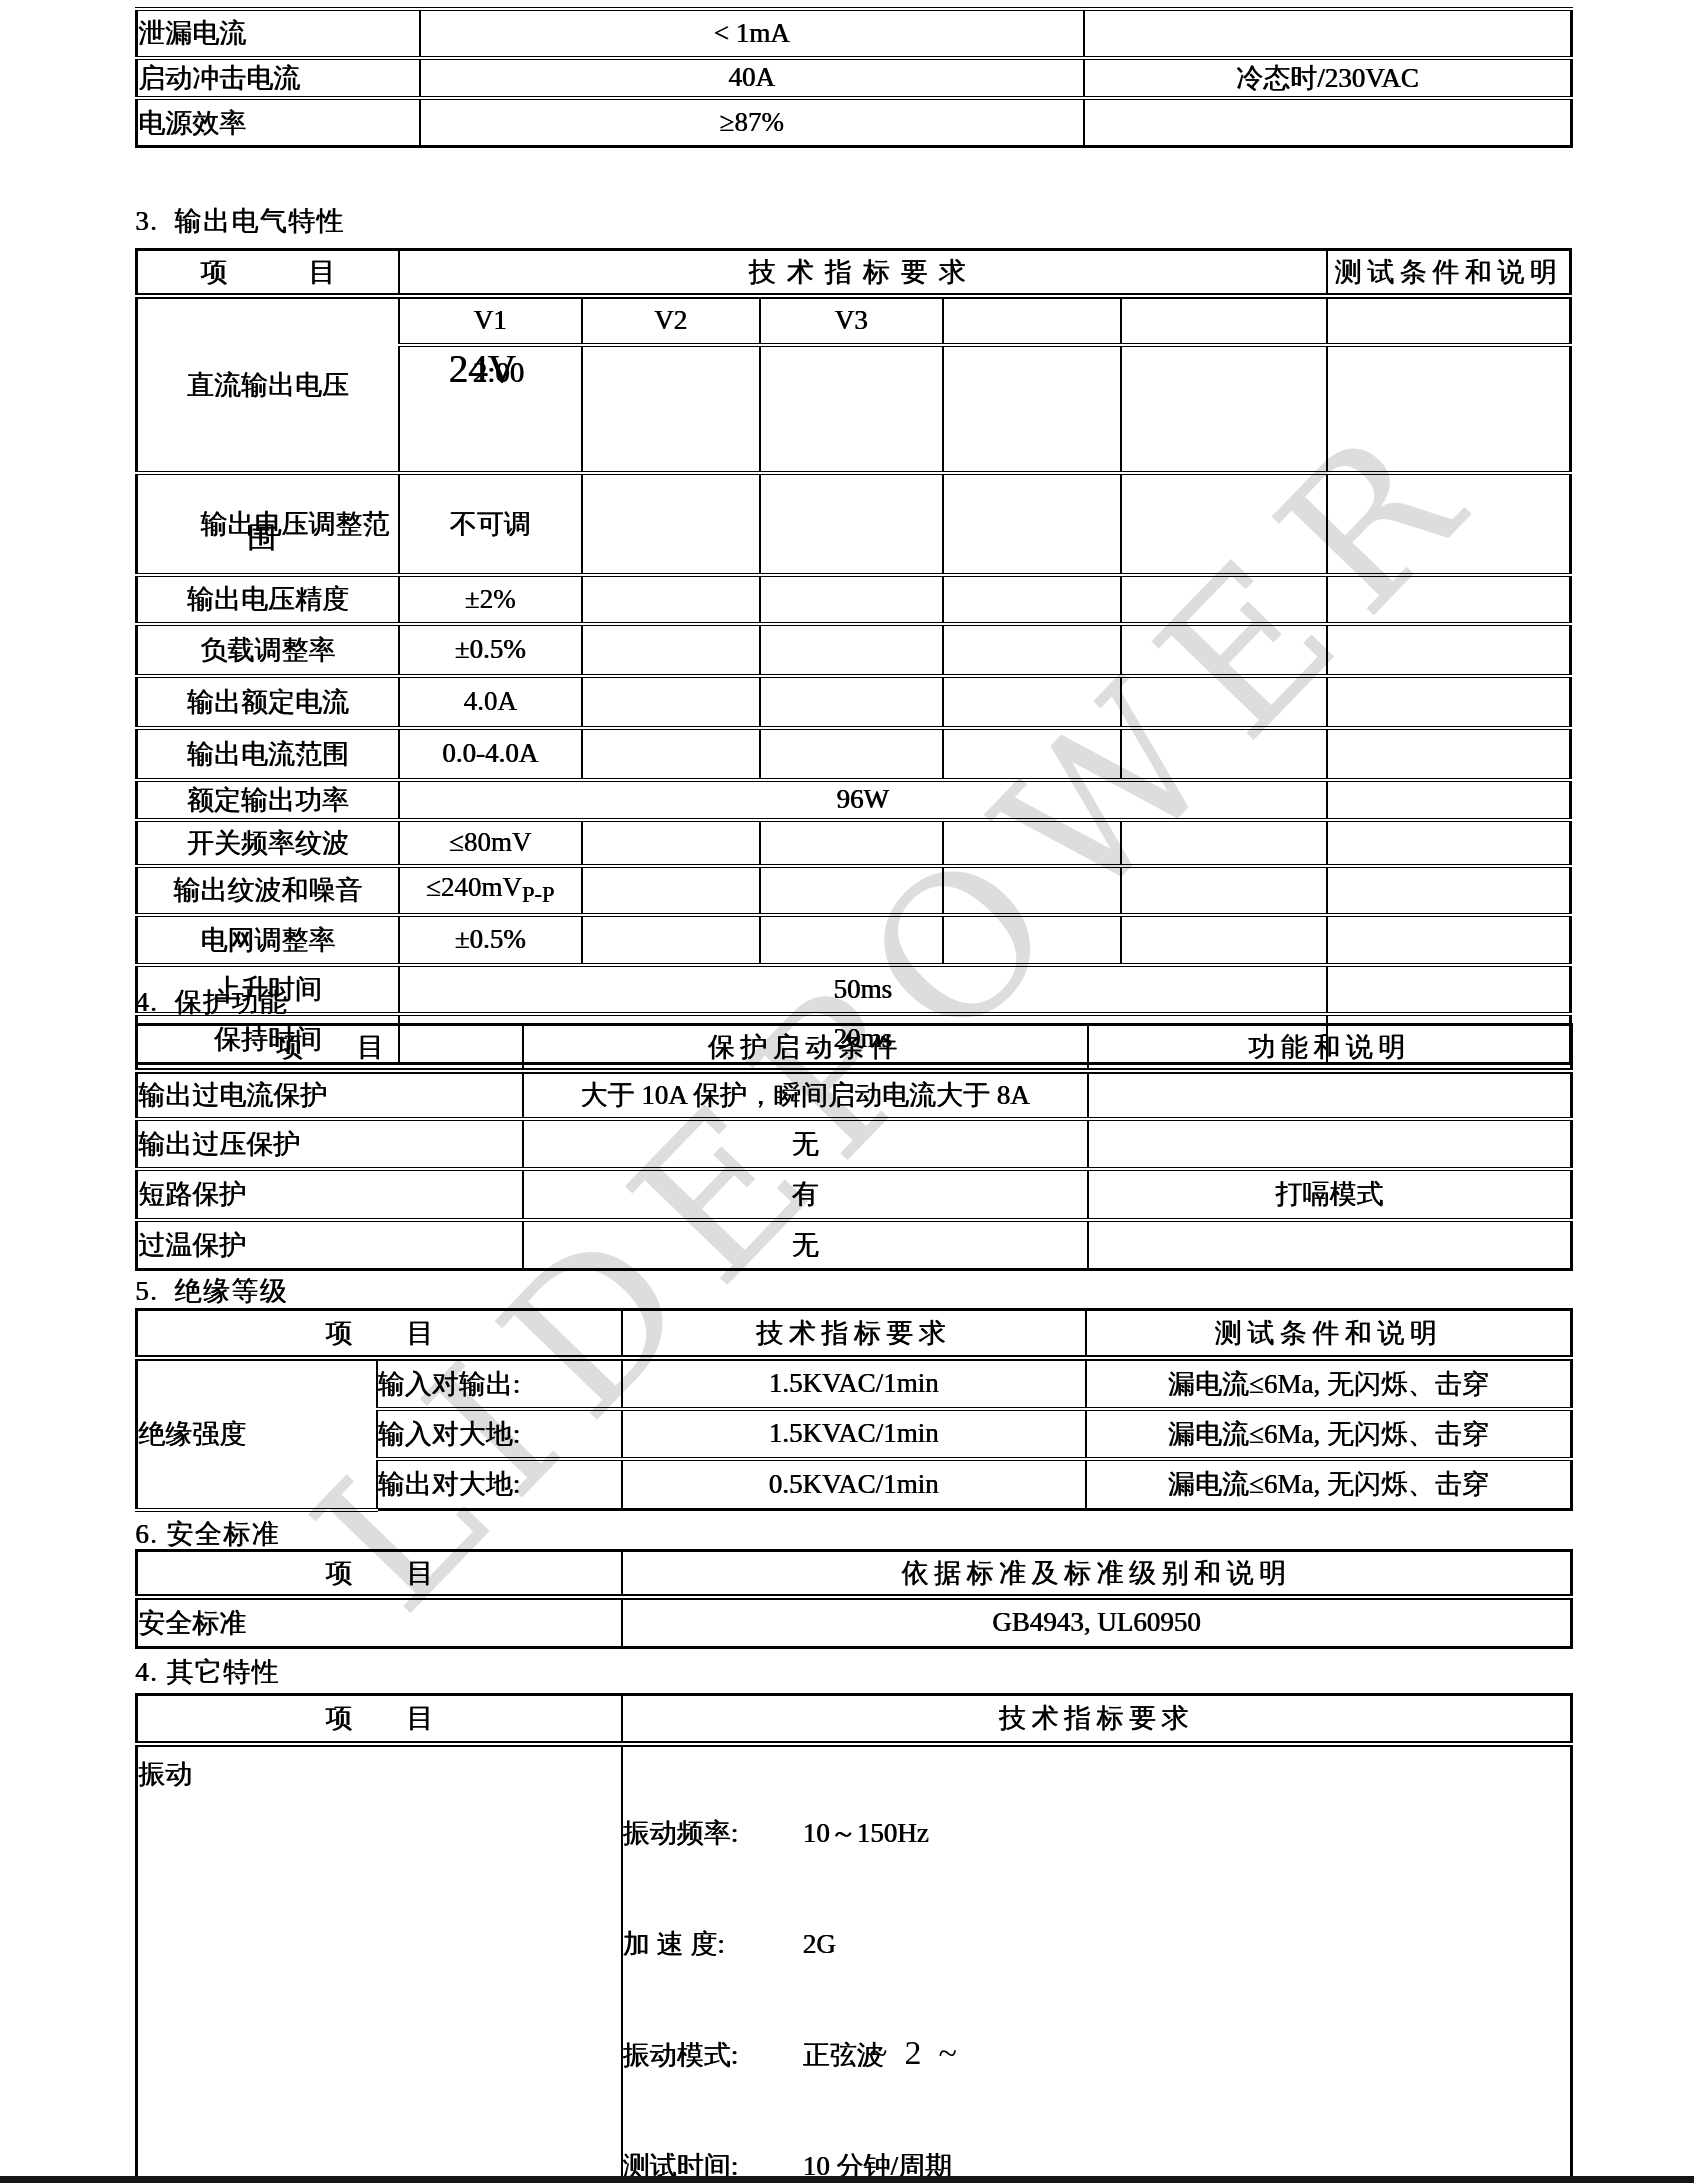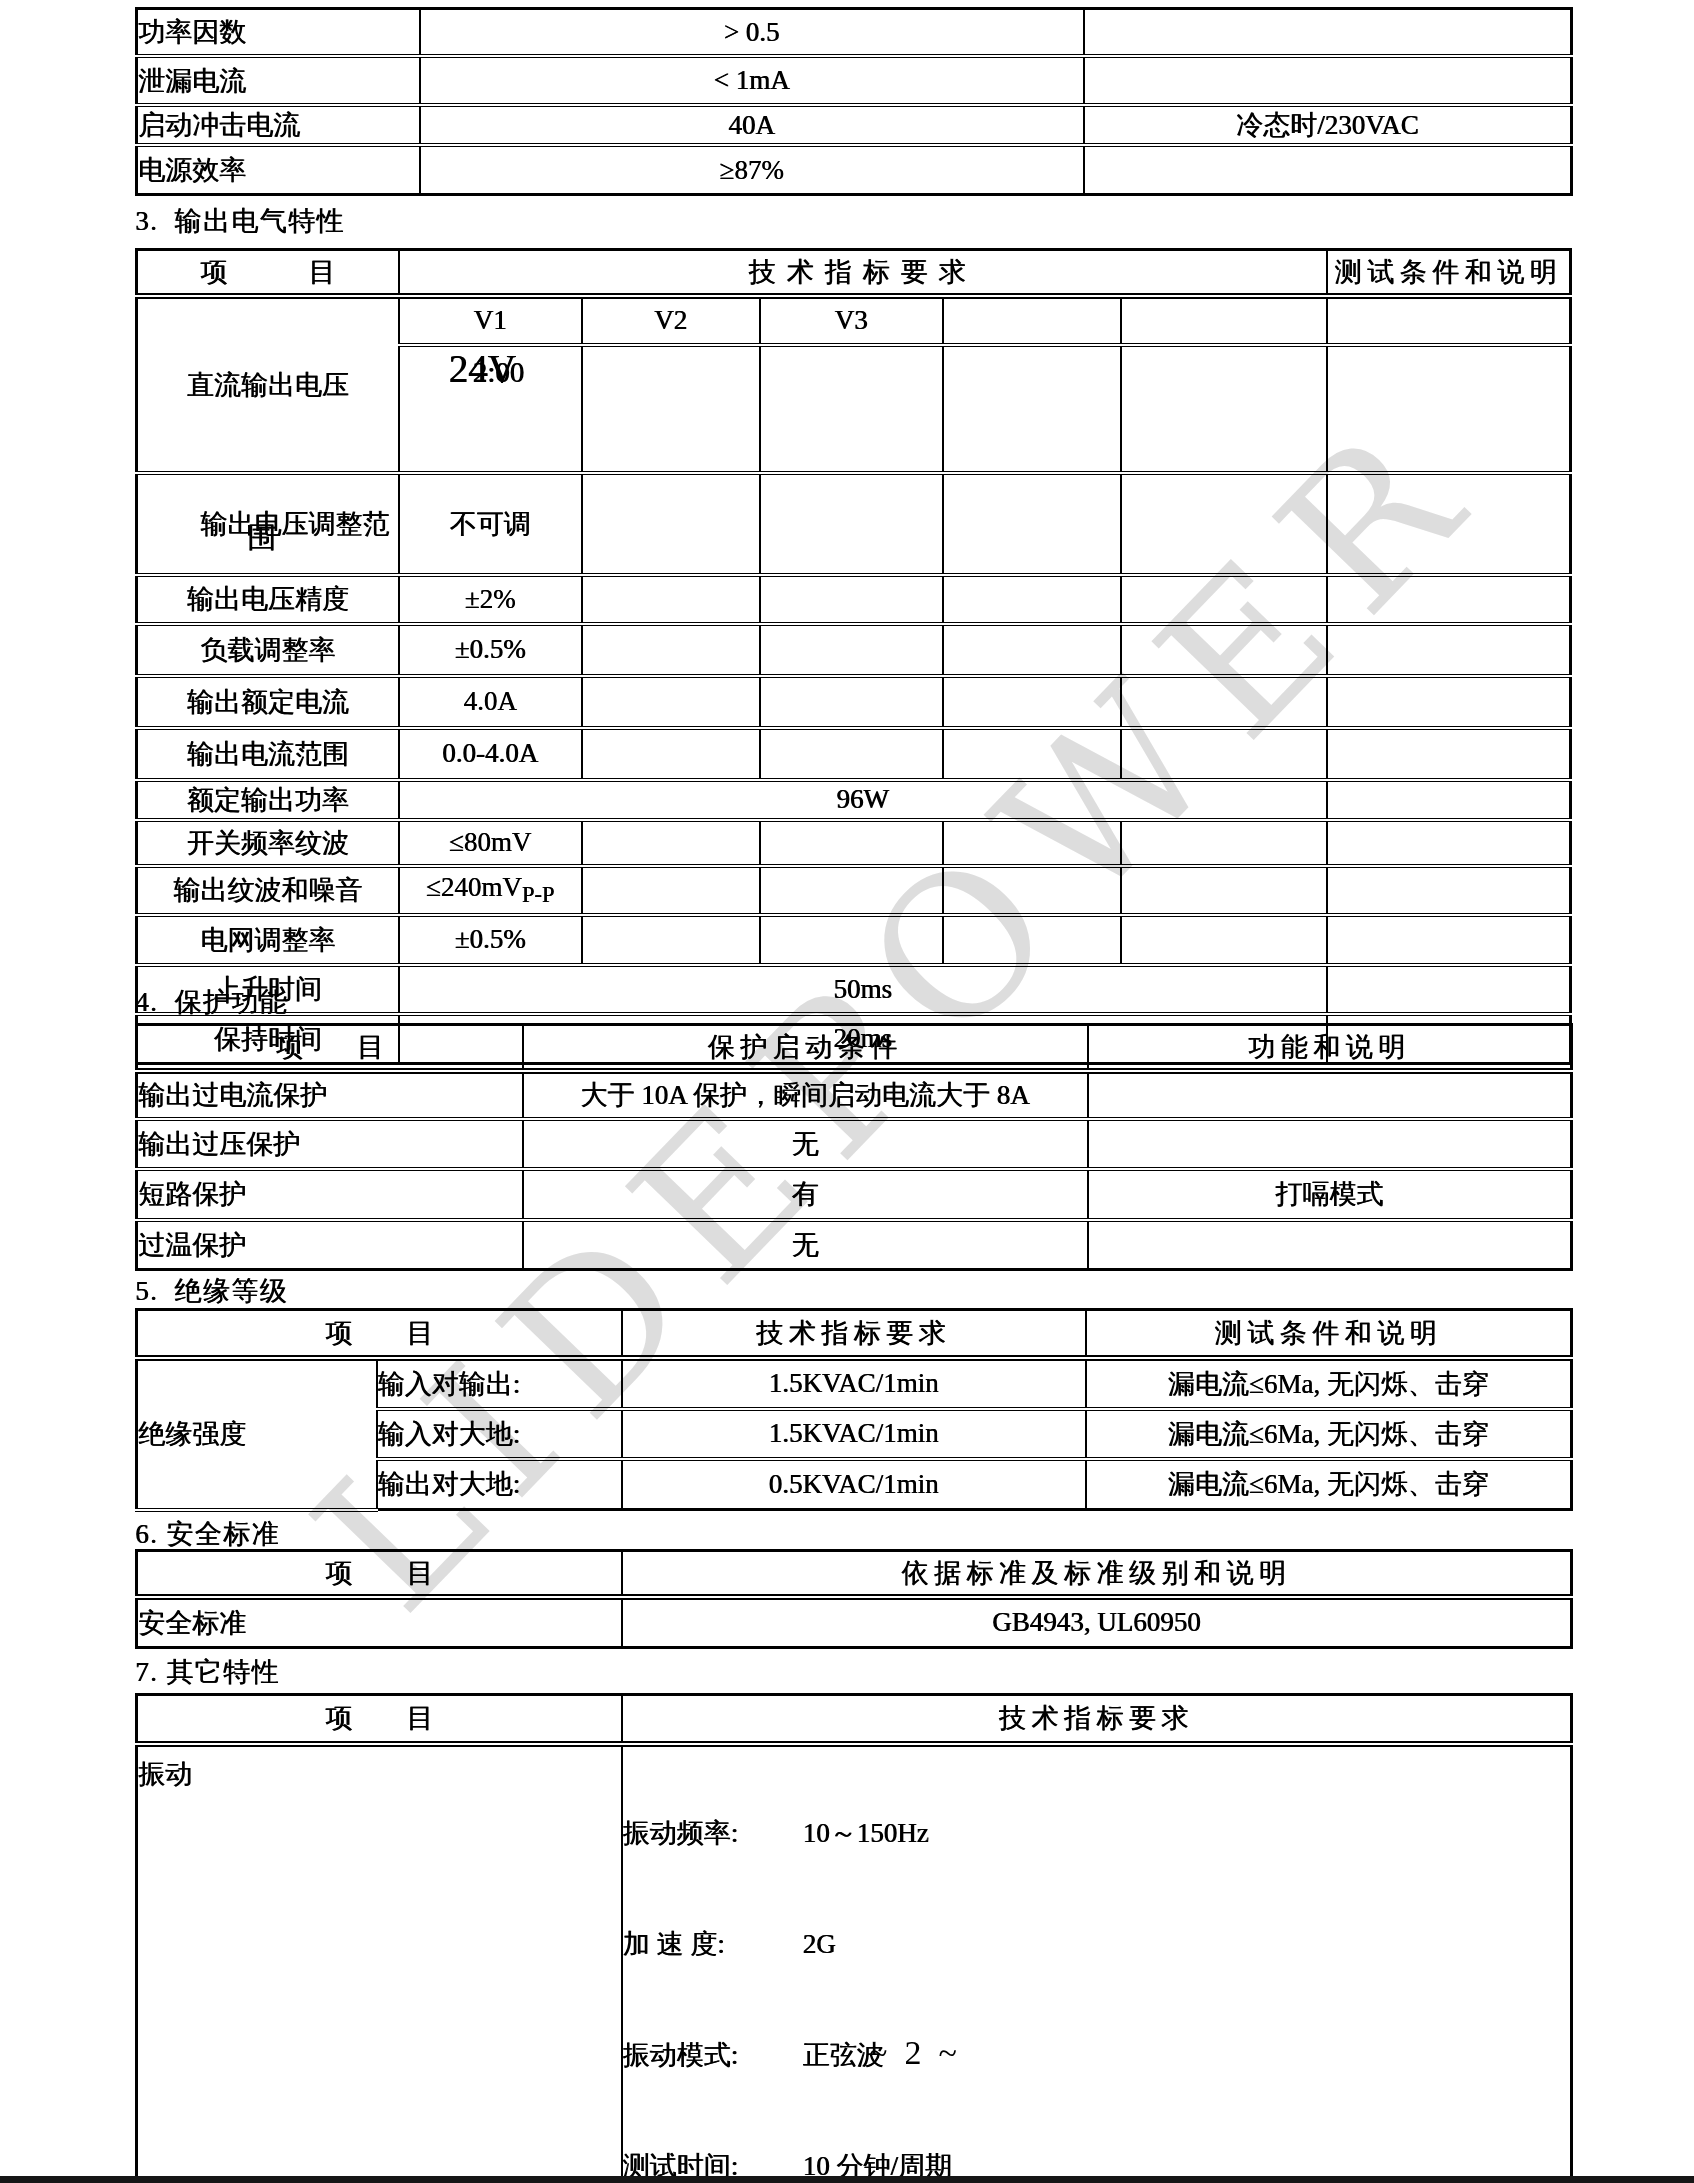--- a/index.html
+++ b/index.html
@@ -88,25 +88,20 @@
 
   <div class="watermark">LIDEPOWER</div>
 
   <table class="doc" style="top:6.8px;width:1435px;">
     <colgroup>
         <col style="width:283px">
         <col style="width:664px">
         <col style="width:488px">
       </colgroup>
     <tbody>
-        <tr class="first" style="height:48px">
-      <td class="l">功率因数</td>
-      <td class="c">&gt; 0.5</td>
-      <td class="c"></td>
-    </tr>
     <tr style="height:49px">
       <td class="l">泄漏电流</td>
       <td class="c">&lt; 1mA</td>
       <td class="c"></td>
     </tr>
     <tr style="height:32px">
       <td class="l">启动冲击电流</td>
       <td class="c">40A</td>
       <td class="c">冷态时/230VAC</td>
     </tr>
@@ -331,21 +326,21 @@
       <td class="c">项　　目</td>
       <td class="c ls8">依据标准及标准级别和说明</td>
     </tr>
     <tr class="last" style="height:51px">
       <td class="l14">安全标准</td>
       <td class="c">GB4943, UL60950</td>
     </tr>
   </tbody>
     </table>
 
-  <div class="heading" style="top:1656px">7. 其它特性</div>
+  <div class="heading" style="top:1656px">4. 其它特性</div>
 
   <table class="doc" style="top:1693px;width:1435px;">
     <colgroup>
         <col style="width:485px">
         <col style="width:950px">
       </colgroup>
     <tbody>
         <tr class="first hdr" style="height:49px">
       <td class="c">项　　目</td>
       <td class="c ls8">技术指标要求</td>

